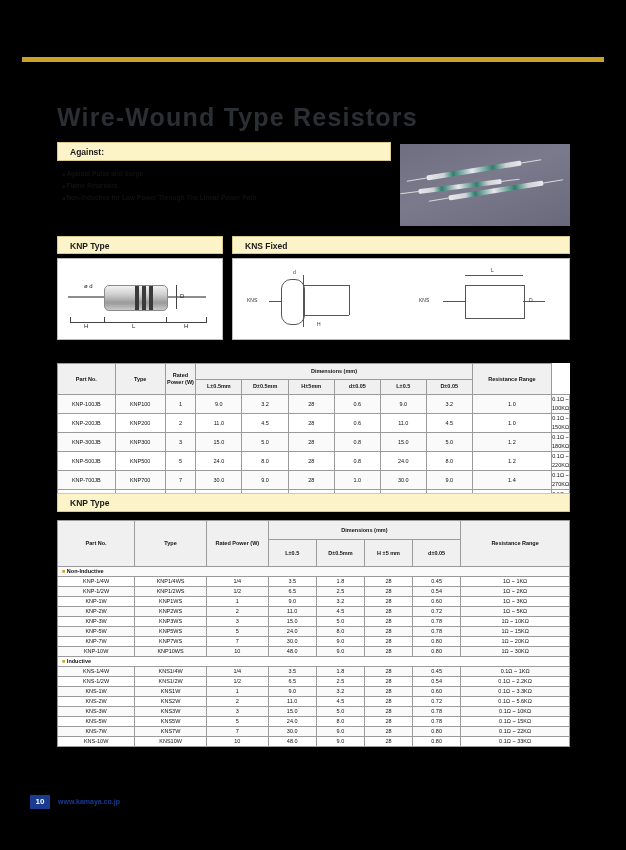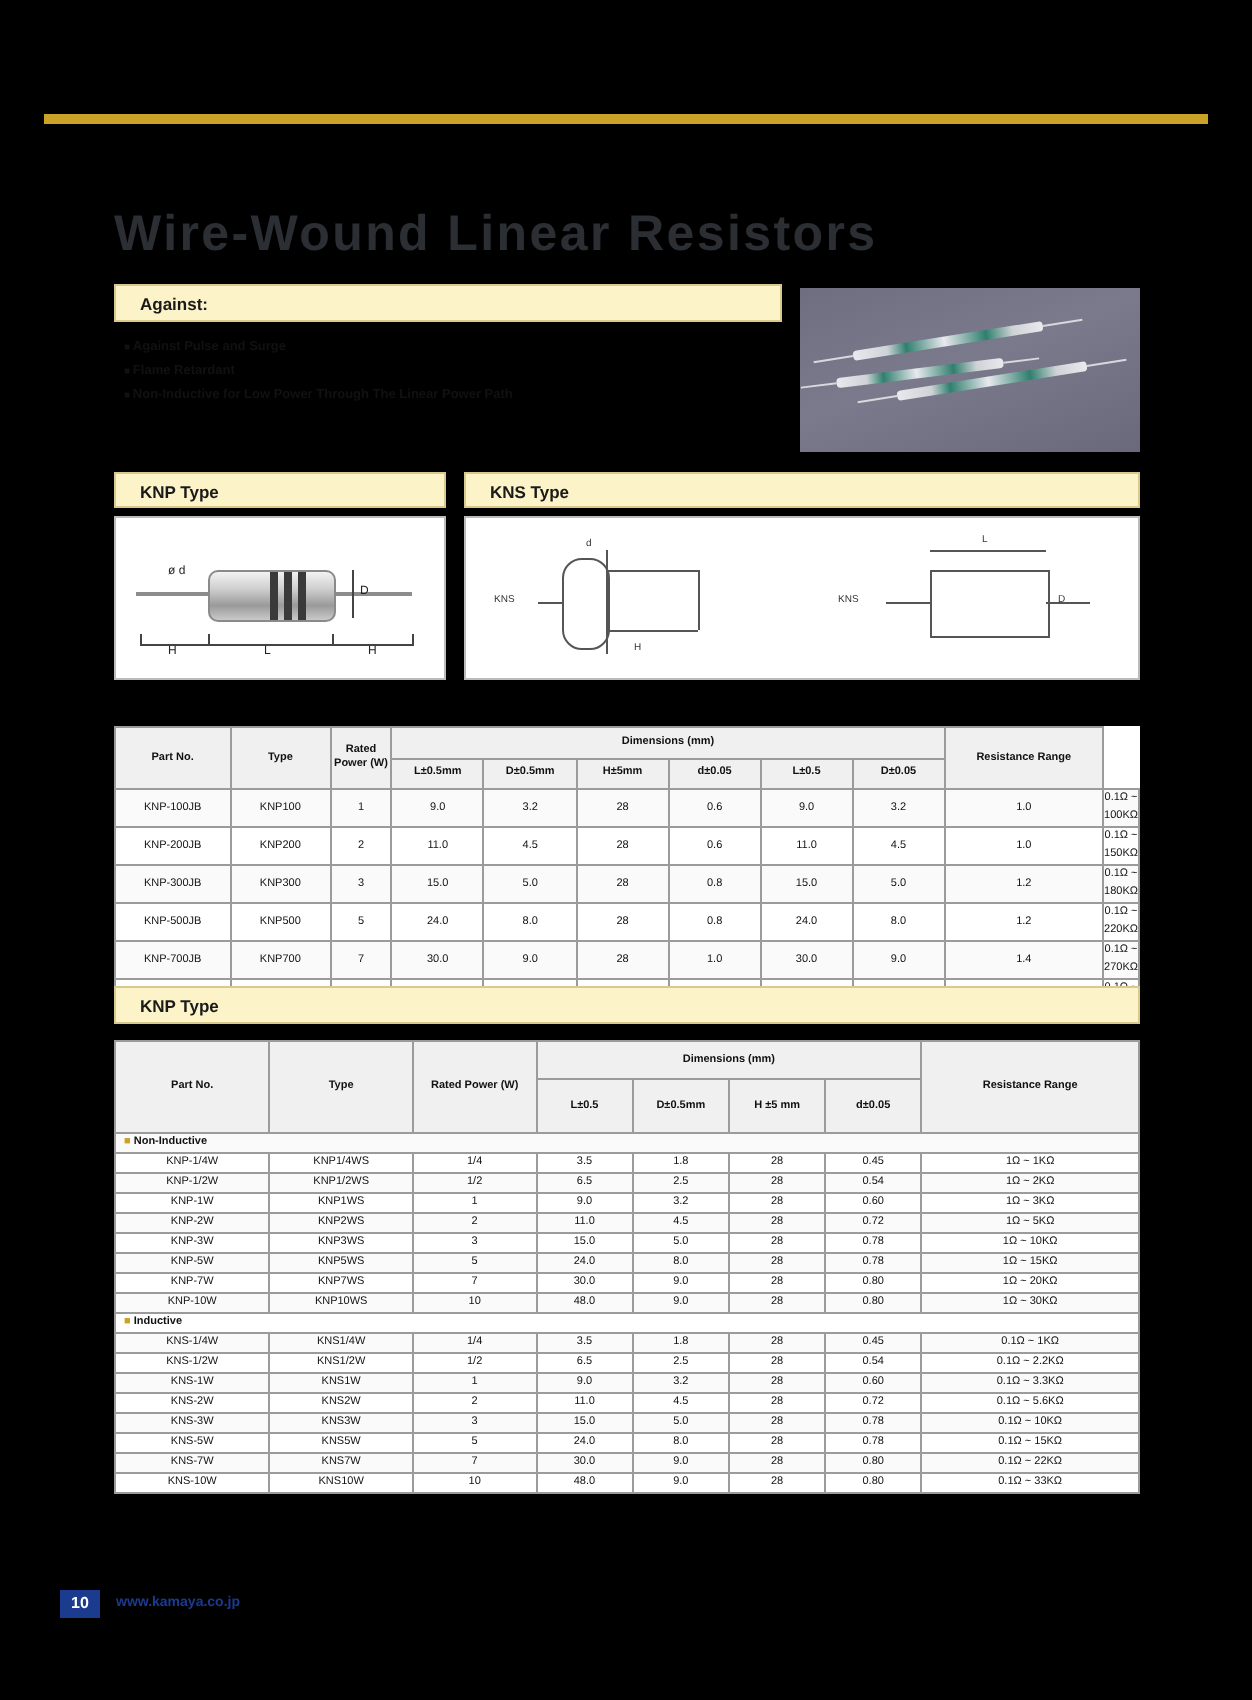--- a/index.html
+++ b/index.html
@@ -99,21 +99,21 @@
   }
   .footer-txt{position:absolute;left:58px;top:798px;font-size:7px;color:#1b3b8f;font-weight:bold;}
 </style>
 </head>
 <body>
 
 <div class="page">
 
   <div class="top-rule"></div>
 
-  <div class="title">Wire-Wound Linear Resistors</div>
+  <div class="title">Wire-Wound Type Resistors</div>
 
   <div class="bar feature-bar">
     <span class="bar-label">Against:</span>
   </div>
   <div class="feature-list">
     <div class="fi">Against Pulse and Surge</div>
     <div class="fi">Flame Retardant</div>
     <div class="fi">Non-Inductive for Low Power Through The Linear Power Path</div>
   </div>
 
@@ -132,21 +132,21 @@
       <div class="lead" style="left:-14px;width:18px;"></div>
       <div class="body" style="left:4px;width:84px;"></div>
       <div class="lead" style="left:88px;width:18px;"></div>
     </div>
   </div>
 
   <div class="bar knp-bar">
     <span class="bar-label">KNP Type</span>
   </div>
   <div class="bar kns-bar">
-    <span class="bar-label">KNS Type</span>
+    <span class="bar-label">KNS Fixed</span>
   </div>
 
   <div class="draw-box dbox1">
     <div class="knp-draw">
       <div class="knp-lead" style="left:10px;width:40px;"></div>
       <div class="knp-lead" style="left:104px;width:44px;"></div>
       <div class="knp-body">
         <div class="band" style="left:30px;"></div>
         <div class="band" style="left:37px;"></div>
         <div class="band" style="left:44px;"></div>

